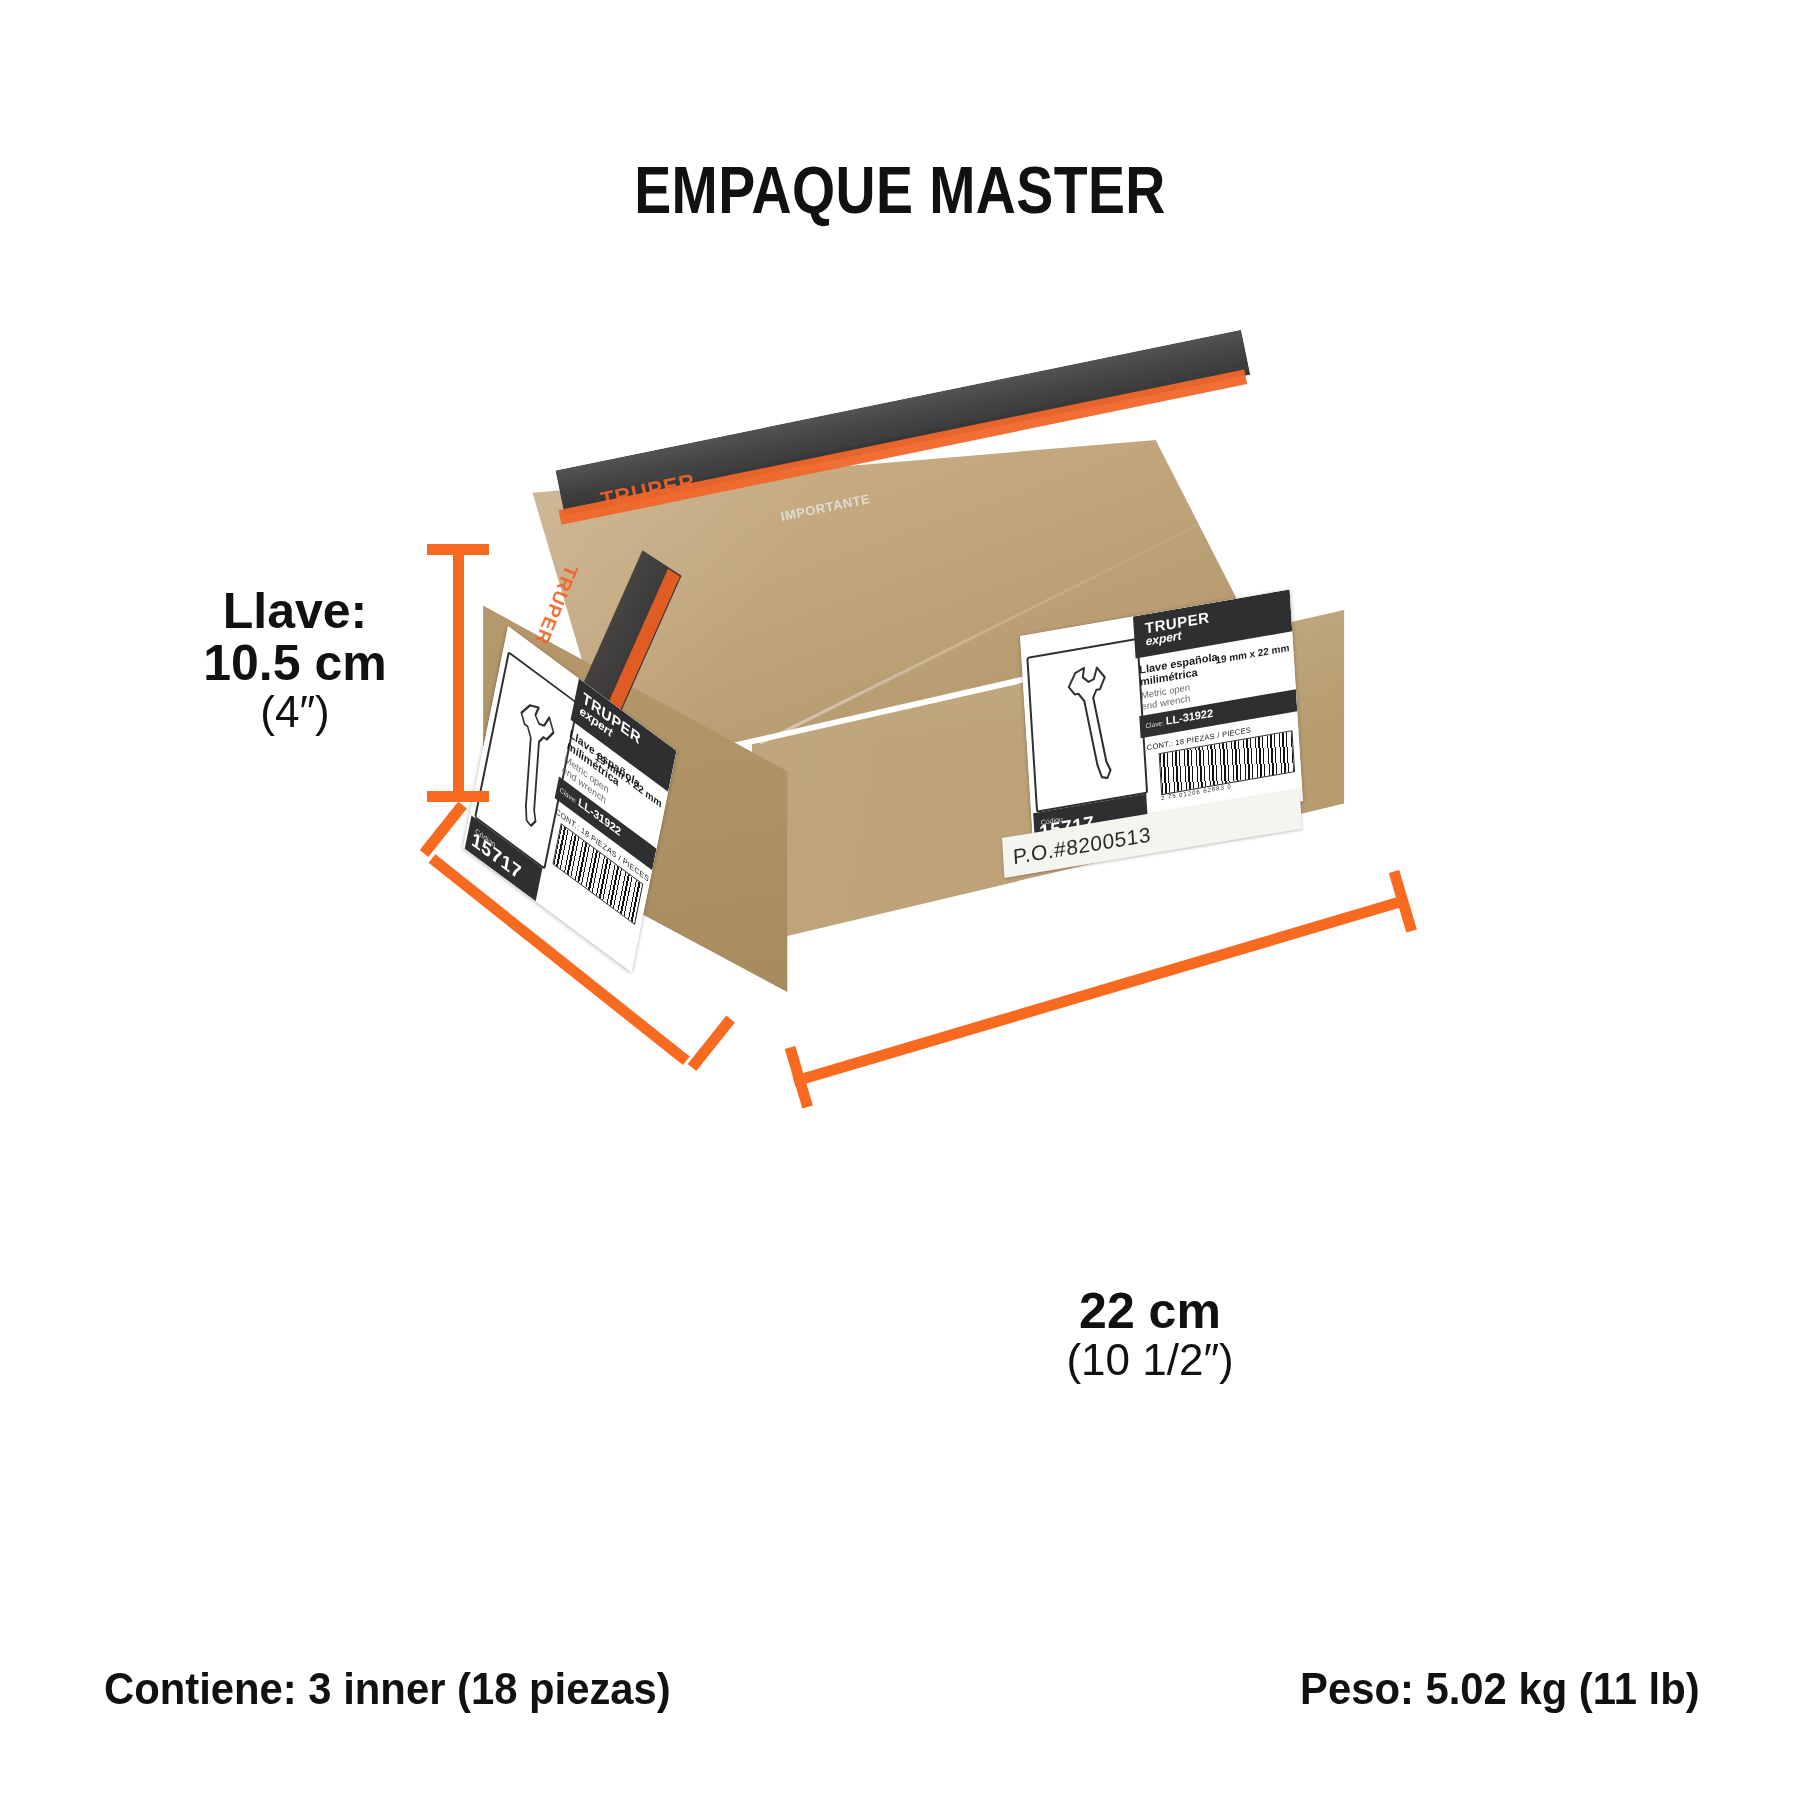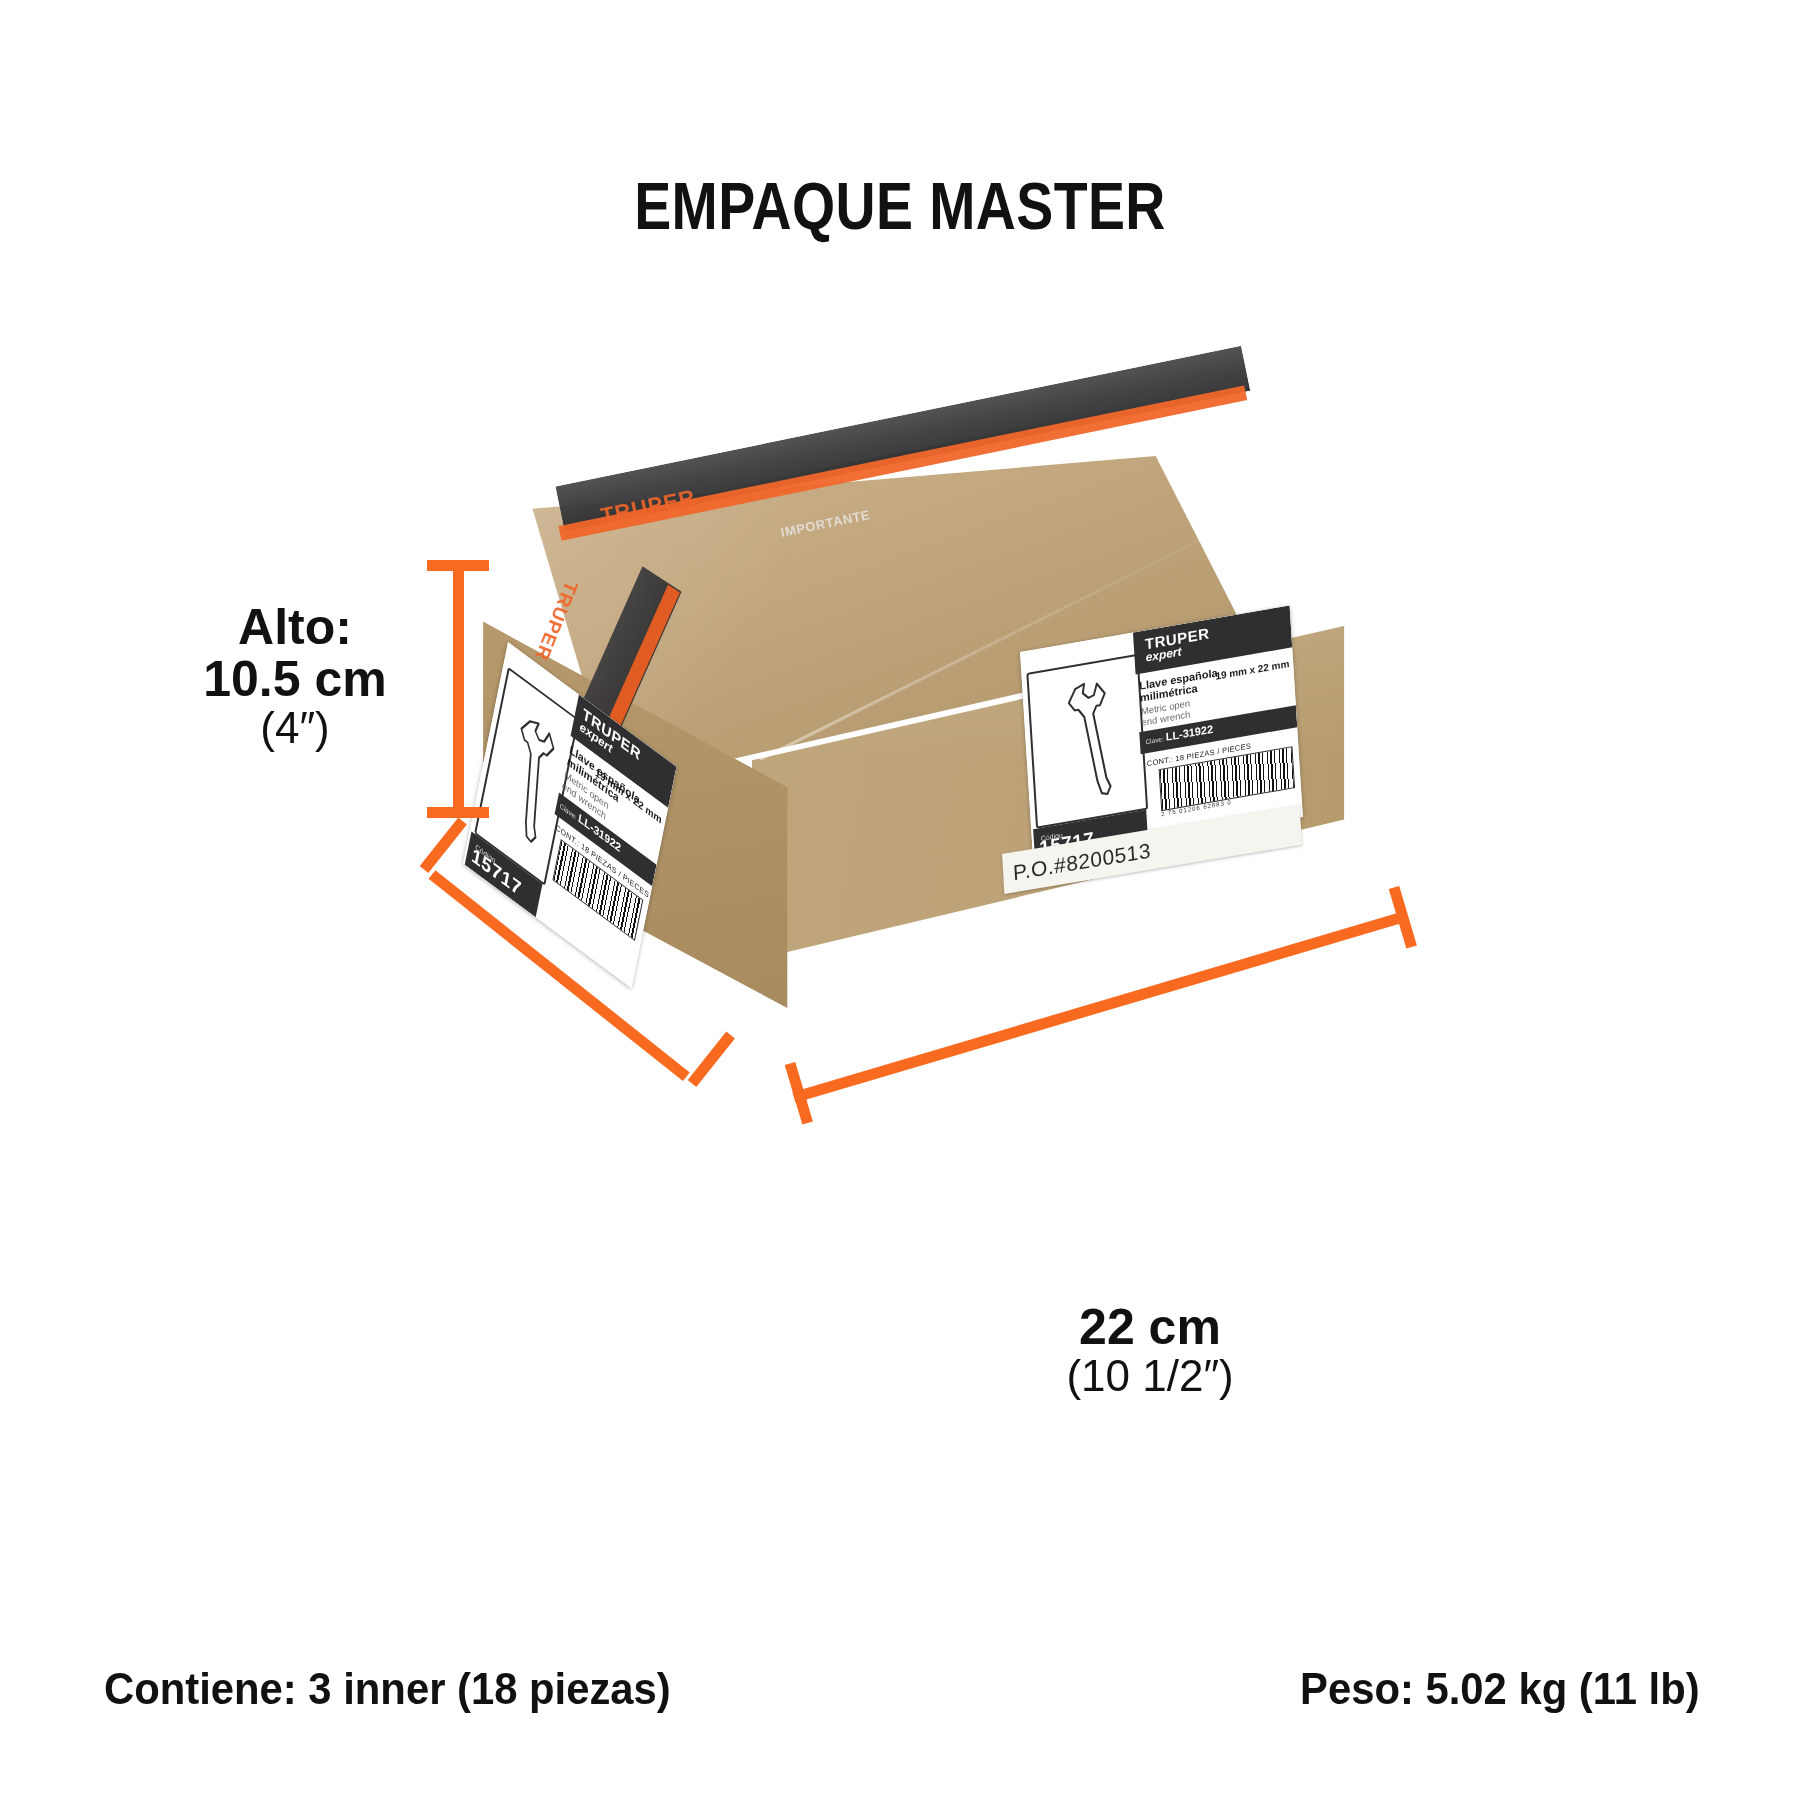--- a/index.html
+++ b/index.html
@@ -2,21 +2,21 @@
 <html><head>
 <meta charset="utf-8">
 <title>Empaque Master</title>
 <style>
   html,body{margin:0;padding:0;background:#ffffff;}
   body{
     width:1800px;height:1800px;position:relative;overflow:hidden;
     font-family:"Liberation Sans","DejaVu Sans",sans-serif;
     color:#111111;
   }
-  .stage{position:absolute;inset:0;margin-top:16px;}
+  .stage{position:absolute;inset:0;}
 
   
   #page-title{
     position:absolute;left:0;top:152px;width:1800px;text-align:center;
     font-size:66px;font-weight:bold;letter-spacing:0.5px;
     color:#111111;
     transform:scaleX(0.84);transform-origin:center top;
     white-space:nowrap;
   }
 
@@ -315,21 +315,21 @@
     <div class="diag-cap" style="left:692px;top:1062px;width:62px;transform:rotate(-51.5deg);"></div>
   </div>
 
   <div>
     <div class="diag" style="left:794px;top:1076px;width:630px;transform:rotate(-16.5deg);"></div>
     <div class="diag-cap" style="left:790px;top:1042px;width:62px;transform:rotate(73.5deg);"></div>
     <div class="diag-cap" style="left:1394px;top:866px;width:62px;transform:rotate(73.5deg);"></div>
   </div>
 
   <div class="dimtext" style="left:160px;top:585px;width:270px;">
-    <div class="l1">Alto:</div>
+    <div class="l1">Llave:</div>
     <div class="l2">10.5 cm</div>
     <div class="l3">(4″)</div>
   </div>
 
 
   <div class="dimtext" style="left:1000px;top:1285px;width:300px;">
     <div class="l2">22 cm</div>
     <div class="l3">(10 1/2″)</div>
   </div>
 

